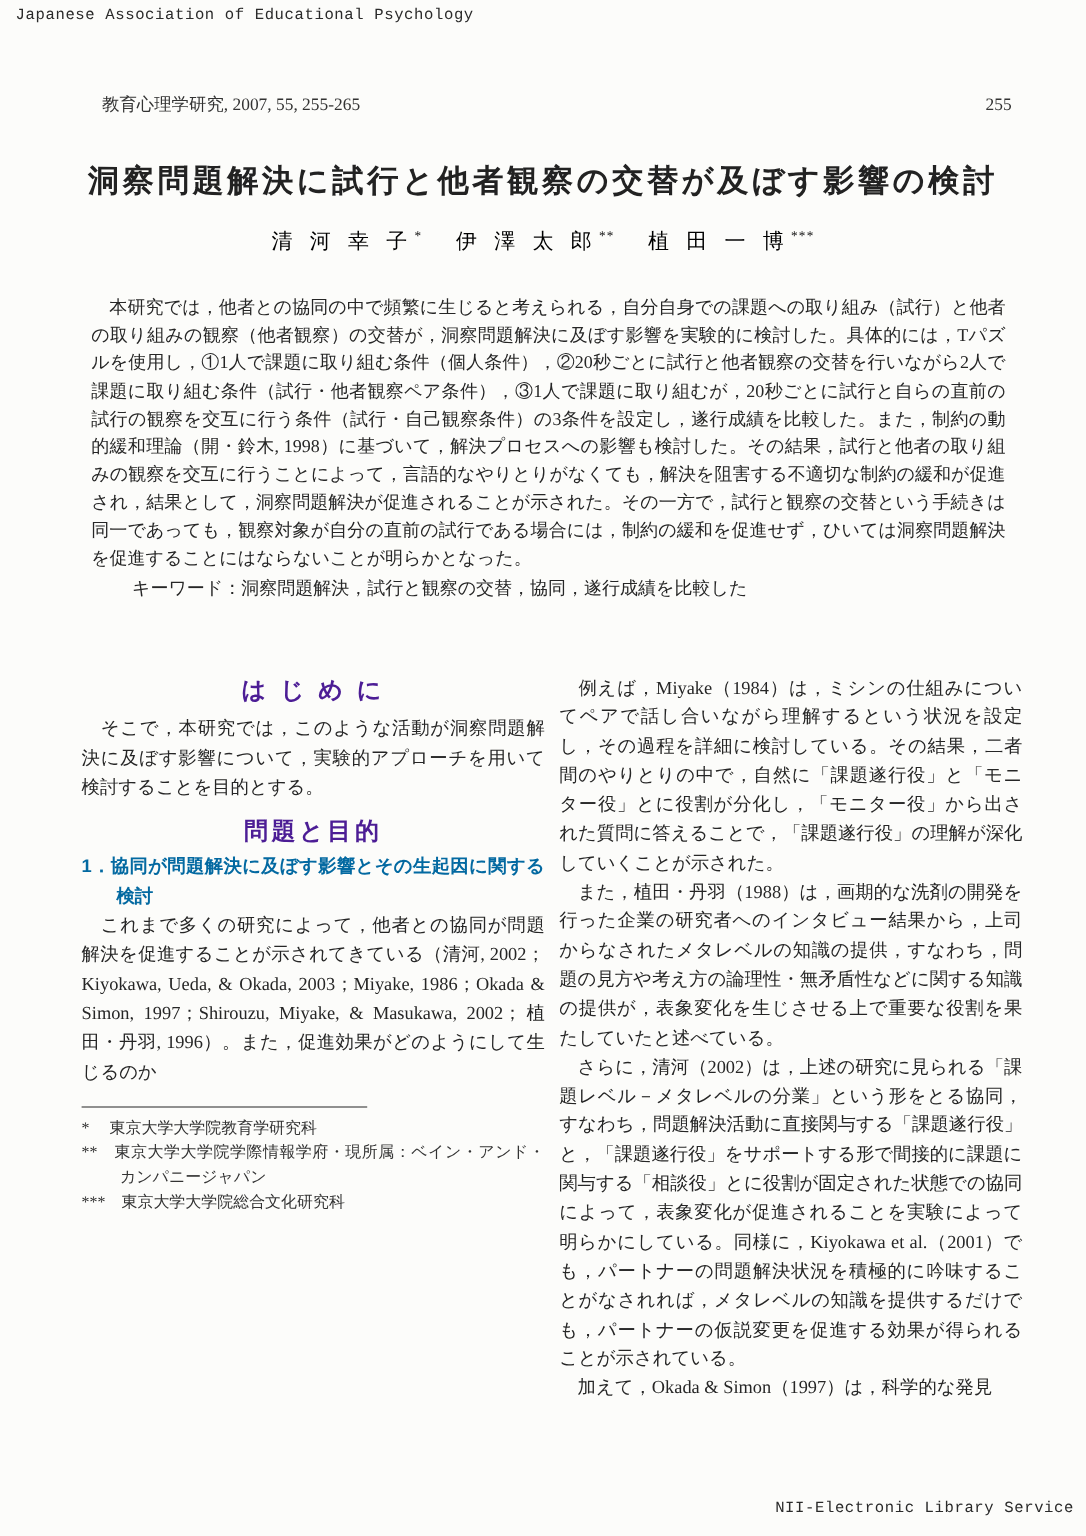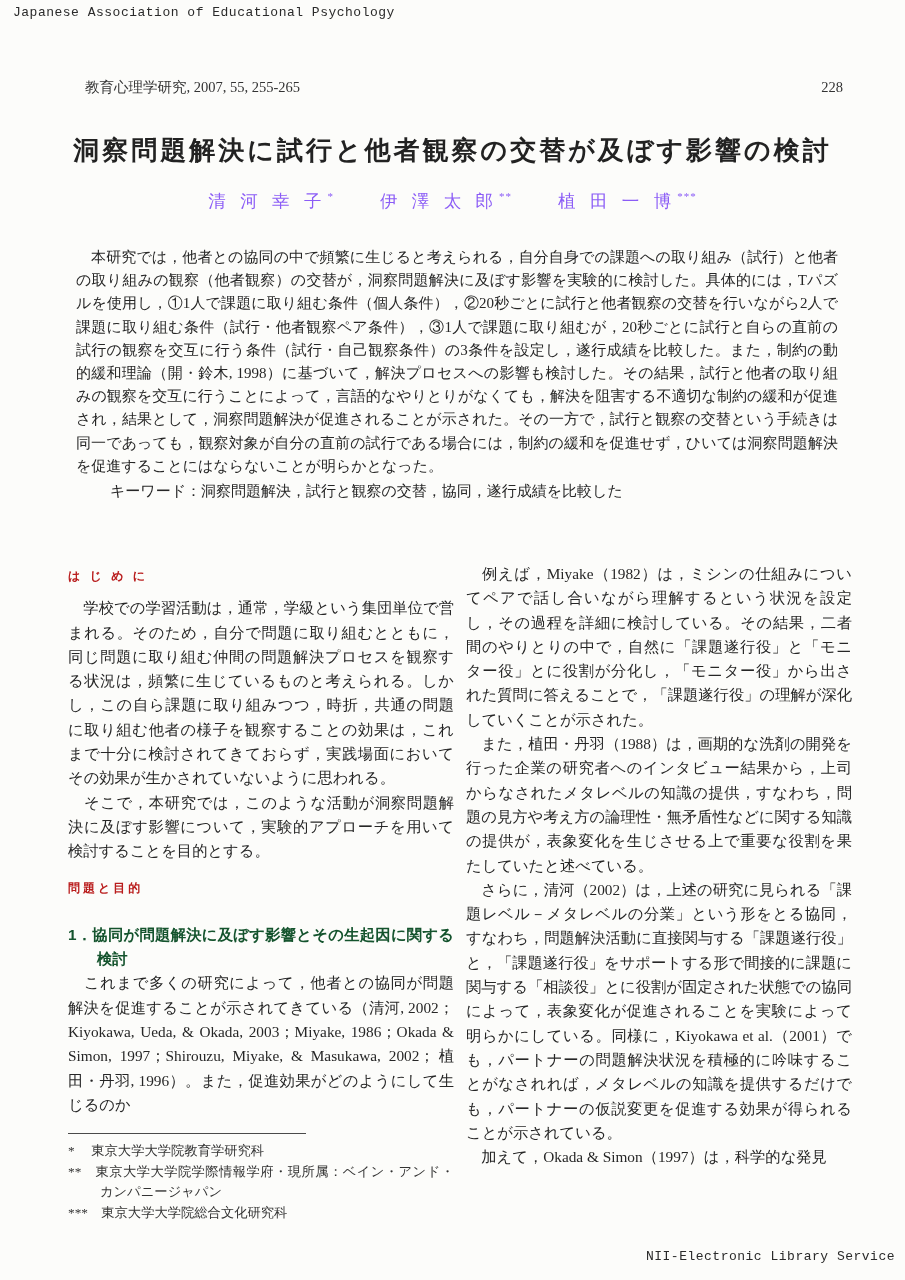--- a/index.html
+++ b/index.html
@@ -23,22 +23,22 @@
     display:flex;justify-content:space-between;align-items:baseline;
     font-size:14.5px;color:#333;
   }
   .paper-title{
     position:absolute;top:116px;left:0;right:0;
     text-align:center;
     font-size:26px;font-weight:bold;letter-spacing:3px;color:#222;
   }
   .authors{
     position:absolute;top:189px;left:0;right:0;
-    display:flex;justify-content:center;gap:46px;
-    font-size:17.5px;letter-spacing:5px;color:#8b5cf6;
+    display:flex;justify-content:center;gap:28px;
+    font-size:17.5px;letter-spacing:5px;color:#000000;
   }
   .author .mark{
     font-size:11px;vertical-align:super;letter-spacing:1px;margin-left:1px;
   }
   .abstract-block{
     position:absolute;top:246px;left:76px;width:762px;
     font-size:15px;line-height:23.2px;
     text-align:justify;color:#262626;
   }
   .keywords{margin-top:2px;padding-left:34px;}
@@ -46,30 +46,31 @@
     position:absolute;top:562px;left:68px;width:784px;
     display:flex;gap:12px;
   }
   .col{
     width:386px;
     font-size:15.3px;line-height:24.3px;
     text-align:justify;color:#262626;
   }
   .col p{margin:0;}
   .sec-heading{
+    text-align:center;
     font-family:"Liberation Sans","DejaVu Sans",sans-serif;
-    font-weight:bold;font-size:12px;letter-spacing:3px;
-    margin:2px 0 8px 0;color:#b91c1c;
+    font-weight:bold;font-size:20px;letter-spacing:3px;
+    margin:2px 0 8px 0;color:#4c1d95;
   }
-  .sec-heading.second{margin-top:12px;margin-bottom:23px;}
+  .sec-heading.second{margin-top:12px;margin-bottom:6px;}
   .subhead{
     font-family:"Liberation Sans","DejaVu Sans",sans-serif;
     font-weight:bold;font-size:15.3px;
     padding-left:1.9em;text-indent:-1.9em;
-    margin:2px 0;color:#14532d;
+    margin:2px 0;color:#0369a1;
   }
   .fn-rule{
     width:238px;height:0;
     border-top:1.2px solid #4a4a4a;
     margin:16px 0 7px 0;
   }
   .footnotes{
     font-size:13.3px;line-height:20.6px;color:#333;
   }
   .footnote{padding-left:2.4em;text-indent:-2.4em;}
@@ -81,21 +82,21 @@
 </style>
 </head>
 <body>
 
 <div class="page">
 
   <div class="library-header">Japanese Association of Educational Psychology</div>
 
   <div class="masthead">
     <span>教育心理学研究, 2007, 55, 255-265</span>
-    <span>228</span>
+    <span>255</span>
   </div>
 
   <h1 class="paper-title">洞察問題解決に試行と他者観察の交替が及ぼす影響の検討</h1>
 
   <div class="authors">
     <span class="author">
       <span>清 河 幸 子</span><span class="mark">*</span>
     </span>
     <span class="author">
       <span>伊 澤 太 郎</span><span class="mark">**</span>
@@ -107,35 +108,34 @@
 
   <div class="abstract-block">
     <div>　本研究では，他者との協同の中で頻繁に生じると考えられる，自分自身での課題への取り組み（試行）と他者の取り組みの観察（他者観察）の交替が，洞察問題解決に及ぼす影響を実験的に検討した。具体的には，Tパズルを使用し，①1人で課題に取り組む条件（個人条件），②20秒ごとに試行と他者観察の交替を行いながら2人で課題に取り組む条件（試行・他者観察ペア条件），③1人で課題に取り組むが，20秒ごとに試行と自らの直前の試行の観察を交互に行う条件（試行・自己観察条件）の3条件を設定し，遂行成績を比較した。また，制約の動的緩和理論（開・鈴木, 1998）に基づいて，解決プロセスへの影響も検討した。その結果，試行と他者の取り組みの観察を交互に行うことによって，言語的なやりとりがなくても，解決を阻害する不適切な制約の緩和が促進され，結果として，洞察問題解決が促進されることが示された。その一方で，試行と観察の交替という手続きは同一であっても，観察対象が自分の直前の試行である場合には，制約の緩和を促進せず，ひいては洞察問題解決を促進することにはならないことが明らかとなった。</div>
     <div class="keywords">キーワード：洞察問題解決，試行と観察の交替，協同，遂行成績を比較した</div>
   </div>
 
   <div class="columns">
 
     <div class="col">
       <h3 class="sec-heading">は じ め に</h3>
-      <p>　学校での学習活動は，通常，学級という集団単位で営まれる。そのため，自分で問題に取り組むとともに，同じ問題に取り組む仲間の問題解決プロセスを観察する状況は，頻繁に生じているものと考えられる。しかし，この自ら課題に取り組みつつ，時折，共通の問題に取り組む他者の様子を観察することの効果は，これまで十分に検討されてきておらず，実践場面においてその効果が生かされていないように思われる。</p>
       <p>　そこで，本研究では，このような活動が洞察問題解決に及ぼす影響について，実験的アプローチを用いて検討することを目的とする。</p>
       <h3 class="sec-heading second">問題と目的</h3>
       <p class="subhead">1．協同が問題解決に及ぼす影響とその生起因に関する検討</p>
       <p>　これまで多くの研究によって，他者との協同が問題解決を促進することが示されてきている（清河, 2002；Kiyokawa, Ueda, &amp; Okada, 2003；Miyake, 1986；Okada &amp; Simon, 1997；Shirouzu, Miyake, &amp; Masukawa, 2002；植田・丹羽, 1996）。また，促進効果がどのようにして生じるのか</p>
       <div class="fn-rule"></div>
       <div class="footnotes">
         <div class="footnote">*　 東京大学大学院教育学研究科</div>
         <div class="footnote">**　東京大学大学院学際情報学府・現所属：ベイン・アンド・カンパニージャパン</div>
         <div class="footnote">***　東京大学大学院総合文化研究科</div>
       </div>
     </div>
 
     <div class="col">
-      <p>　例えば，Miyake（1982）は，ミシンの仕組みについてペアで話し合いながら理解するという状況を設定し，その過程を詳細に検討している。その結果，二者間のやりとりの中で，自然に「課題遂行役」と「モニター役」とに役割が分化し，「モニター役」から出された質問に答えることで，「課題遂行役」の理解が深化していくことが示された。</p>
+      <p>　例えば，Miyake（1984）は，ミシンの仕組みについてペアで話し合いながら理解するという状況を設定し，その過程を詳細に検討している。その結果，二者間のやりとりの中で，自然に「課題遂行役」と「モニター役」とに役割が分化し，「モニター役」から出された質問に答えることで，「課題遂行役」の理解が深化していくことが示された。</p>
       <p>　また，植田・丹羽（1988）は，画期的な洗剤の開発を行った企業の研究者へのインタビュー結果から，上司からなされたメタレベルの知識の提供，すなわち，問題の見方や考え方の論理性・無矛盾性などに関する知識の提供が，表象変化を生じさせる上で重要な役割を果たしていたと述べている。</p>
       <p>　さらに，清河（2002）は，上述の研究に見られる「課題レベル－メタレベルの分業」という形をとる協同，すなわち，問題解決活動に直接関与する「課題遂行役」と，「課題遂行役」をサポートする形で間接的に課題に関与する「相談役」とに役割が固定された状態での協同によって，表象変化が促進されることを実験によって明らかにしている。同様に，Kiyokawa et al.（2001）でも，パートナーの問題解決状況を積極的に吟味することがなされれば，メタレベルの知識を提供するだけでも，パートナーの仮説変更を促進する効果が得られることが示されている。</p>
       <p>　加えて，Okada &amp; Simon（1997）は，科学的な発見</p>
     </div>
 
   </div>
 
   <div class="nii-footer">NII-Electronic Library Service</div>
 
 </div>

